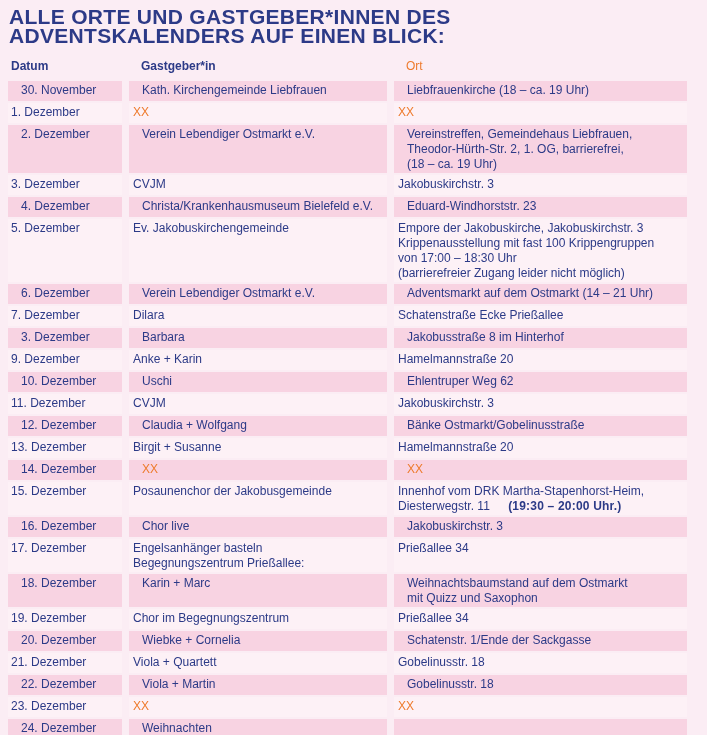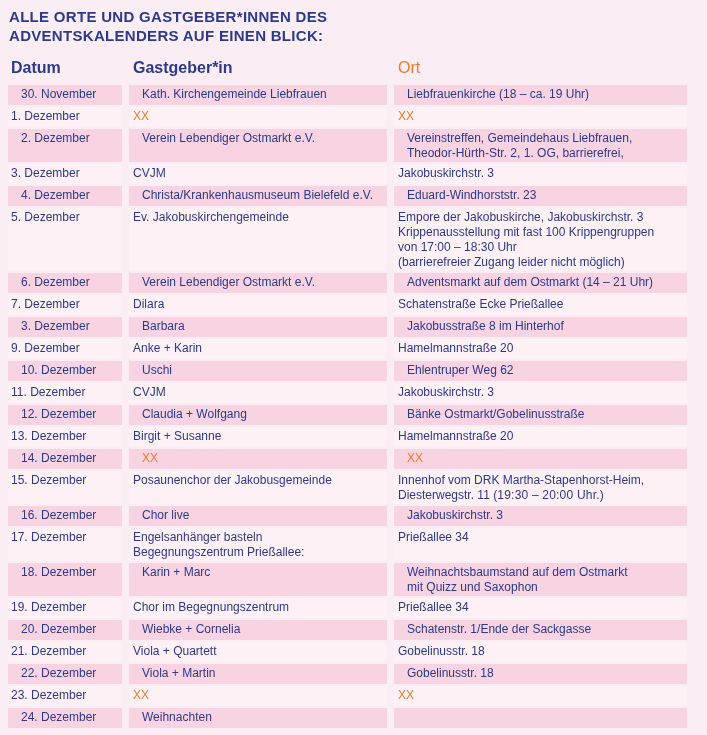--- a/index.html
+++ b/index.html
@@ -12,51 +12,51 @@
   html,body{margin:0;padding:0;}
   body{
     width:707px;height:735px;
     background:var(--bg);
     font-family:"Liberation Sans", sans-serif;
     color:var(--blue);
     overflow:hidden;
   }
   .title{
     margin:7px 0 0 9px;
-    font-size:15px;
+    font-size:21px;
     font-weight:bold;
     letter-spacing:.3px;
     line-height:19px;
     color:var(--blue);
   }
   .grid{
     display:grid;
     grid-template-columns:114px 258px 293px;
     column-gap:7px;
     row-gap:2px;
     margin:11px 0 0 8px;
     width:679px;
   }
   .hcell{
-    font-size:16px;
+    font-size:12px;
     font-weight:bold;
     padding:3px 0 6px 3px;
   }
-  .hcell.g, .hcell.o{padding-left:4px;}
+  .hcell.g, .hcell.o{padding-left:4px;margin-left:8px;}
   .cell{
     font-size:12px;
     line-height:15px;
     padding:2px 4px 1px 3px;
     min-height:17px;
   }
   .cell.dark{background:var(--row-dark);padding-left:13px;}
   .cell.light{background:var(--row-light);}
   .col-gastgeber,.col-ort{padding-left:4px;}
   .ln{white-space:nowrap;}
-  .b{font-weight:normal;letter-spacing:.2px;}
+  .b{font-weight:bold;letter-spacing:.2px;margin-left:15px;}
   .o{color:var(--orange);font-weight:normal;}
 </style>
 </head>
 <body>
 
 <div class="title">
   <div>ALLE ORTE UND GASTGEBER*INNEN DES</div>
   <div>ADVENTSKALENDERS AUF EINEN BLICK:</div>
 </div>
 
@@ -84,20 +84,21 @@
     </div>
     <div class="cell dark col-datum">
       <div class="ln"><span>2. Dezember</span></div>
     </div>
     <div class="cell dark col-gastgeber">
       <div class="ln"><span>Verein Lebendiger Ostmarkt e.V.</span></div>
     </div>
     <div class="cell dark col-ort">
       <div class="ln"><span>Vereinstreffen, Gemeindehaus Liebfrauen,</span></div>
       <div class="ln"><span>Theodor-Hürth-Str. 2, 1. OG, barrierefrei,</span></div>
+      <div class="ln"><span>(18 – ca. 19 Uhr)</span></div>
     </div>
     <div class="cell light col-datum">
       <div class="ln"><span>3. Dezember</span></div>
     </div>
     <div class="cell light col-gastgeber">
       <div class="ln"><span>CVJM</span></div>
     </div>
     <div class="cell light col-ort">
       <div class="ln"><span>Jakobuskirchstr. 3</span></div>
     </div>

